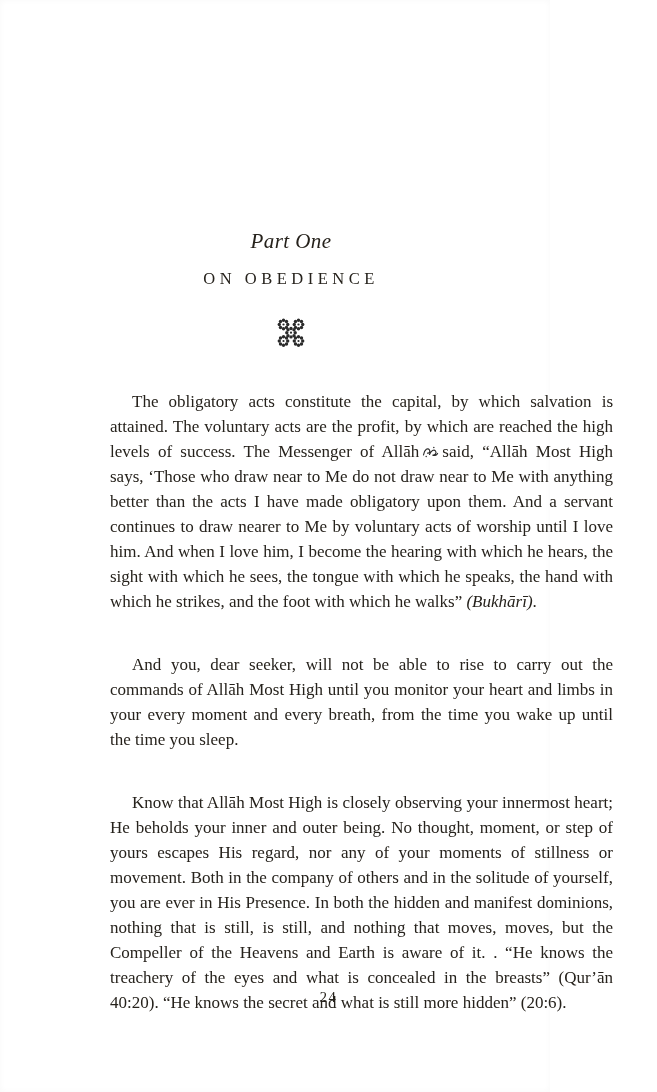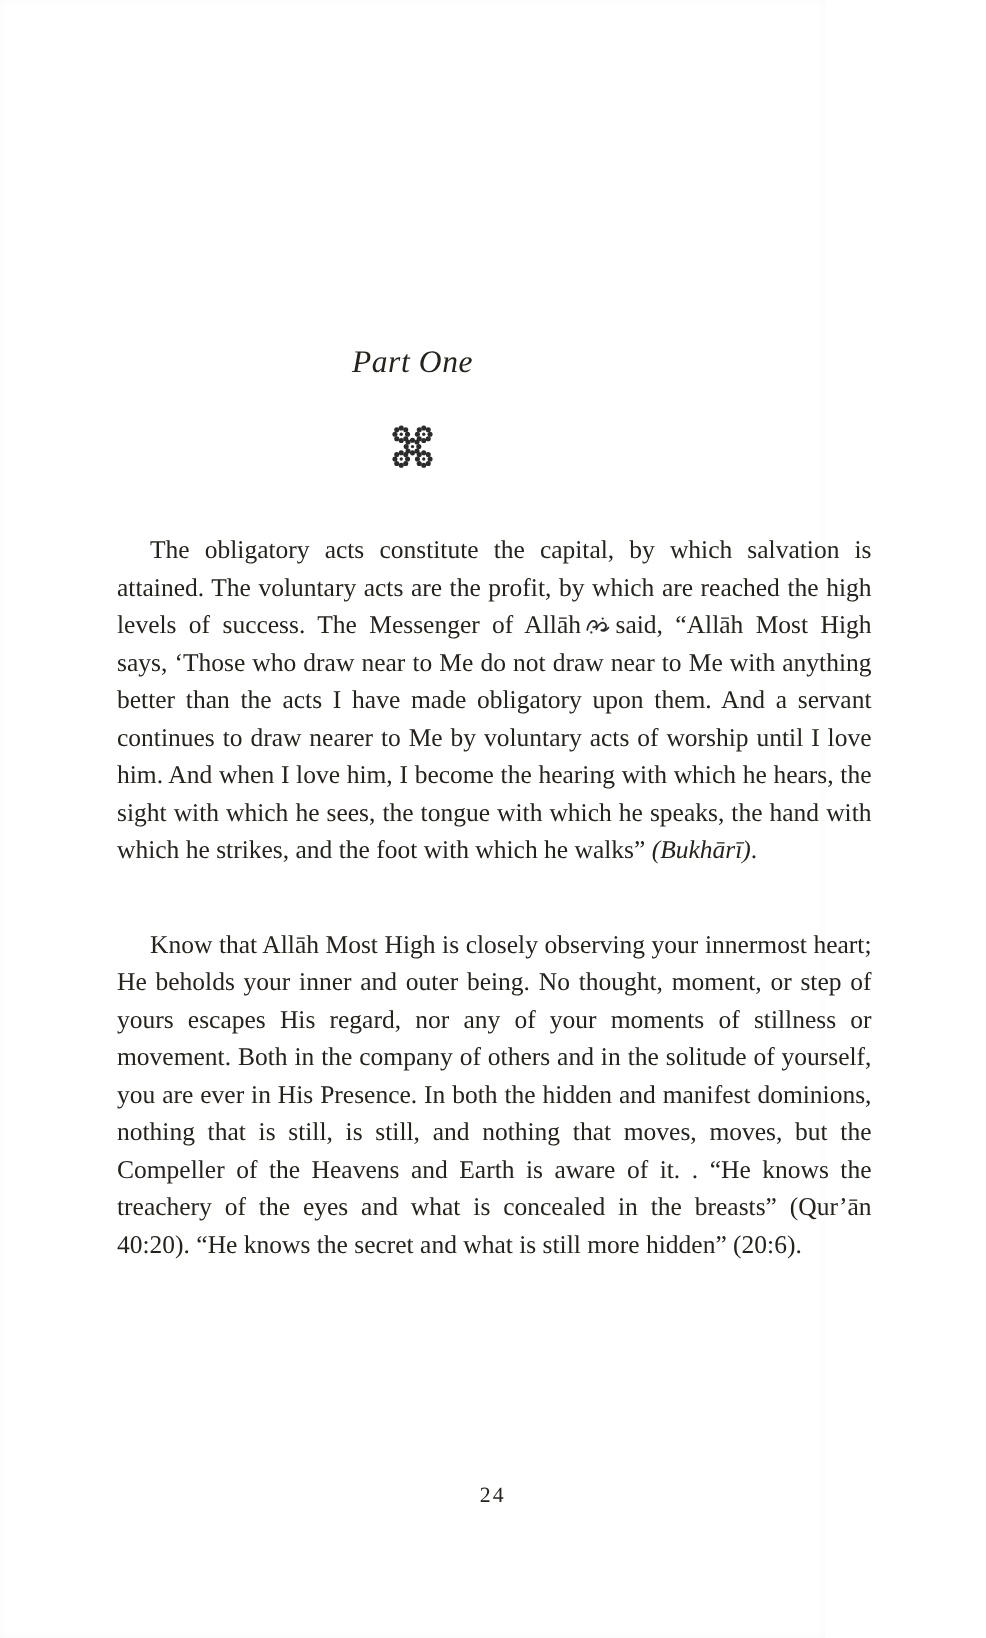--- a/index.html
+++ b/index.html
@@ -11,20 +11,21 @@
     color: #26221c;
     position: relative;
     overflow: hidden;
   }
   .page {
     box-sizing: border-box;
     width: 550px;
     height: 1092px;
     padding-top: 229px;
     box-shadow: inset 0 0 6px rgba(0,0,0,0.03);
+    padding-left: 32px;
   }
   .heading-block { text-align: center; }
   .part-title {
     font-style: italic;
     font-size: 21px;
     letter-spacing: 0.4px;
   }
   .chapter-title {
     margin-top: 15px;
     font-size: 16.5px;
@@ -63,20 +64,21 @@
     letter-spacing: 1.5px;
   }
 </style>
 </head>
 <body>
 
 <div class="page">
 
   <div class="heading-block">
     <div class="part-title">Part One</div>
+    <div class="chapter-title">ON OBEDIENCE</div>
     <div class="ornament-wrap">
       <svg width="34" height="36" viewBox="0 0 34 36" aria-hidden="true">
         <defs>
           <g id="ros" fill="#2b2b2b">
             <circle cx="4.2" cy="0" r="1.7"></circle>
             <circle cx="-4.2" cy="0" r="1.7"></circle>
             <circle cx="0" cy="4.2" r="1.7"></circle>
             <circle cx="0" cy="-4.2" r="1.7"></circle>
             <circle cx="3" cy="3" r="1.7"></circle>
             <circle cx="-3" cy="3" r="1.7"></circle>
@@ -95,19 +97,20 @@
   </div>
 
   <div class="body-text">
 
     <p class="indent"><span>The obligatory acts constitute the capital, by which salvation is attained. The voluntary acts are the profit, by which are reached the high levels of success. The Messenger of Allāh</span><svg class="honorific" width="17" height="14" viewBox="0 0 17 14" aria-hidden="true">
           <path d="M1.5 10 C2.5 4, 6 2.5, 7.5 5 C8.5 6.8, 7 8.6, 5.5 8.1 M7.5 9.5 C9 5.5, 12 4, 13.5 6 C15 8, 13 10.5, 10.5 10 C12 11, 14.5 10.5, 15.6 8.4" stroke="#2b2b2b" fill="none" stroke-width="1.15" stroke-linecap="round"></path>
           <circle cx="4.2" cy="11.6" r="0.75" fill="#2b2b2b"></circle>
           <circle cx="11.8" cy="2.4" r="0.75" fill="#2b2b2b"></circle>
         </svg><span>said, “Allāh Most High says, ‘Those who draw near to Me do not draw near to Me with anything better than the acts I have made obligatory upon them. And a servant continues to draw nearer to Me by voluntary acts of worship until I love him. And when I love him, I become the hearing with which he hears, the sight with which he sees, the tongue with which he speaks, the hand with which he strikes, and the foot with which he walks” </span><span class="source">(Bukhārī)</span><span>.</span></p>
 
+    <p class="indent">And you, dear seeker, will not be able to rise to carry out the commands of Allāh Most High until you monitor your heart and limbs in your every moment and every breath, from the time you wake up until the time you sleep.</p>
 
     <p class="indent">Know that Allāh Most High is closely observing your innermost heart; He beholds your inner and outer being. No thought, moment, or step of yours escapes His regard, nor any of your moments of stillness or movement. Both in the company of others and in the solitude of yourself, you are ever in His Presence. In both the hidden and manifest dominions, nothing that is still, is still, and nothing that moves, moves, but the Compeller of the Heavens and Earth is aware of it. . “He knows the treachery of the eyes and what is concealed in the breasts” (Qur’ān 40:20). “He knows the secret and what is still more hidden” (20:6).</p>
   </div>
 
   <div class="page-number">24</div>
 
 </div>
 
 </body></html>

